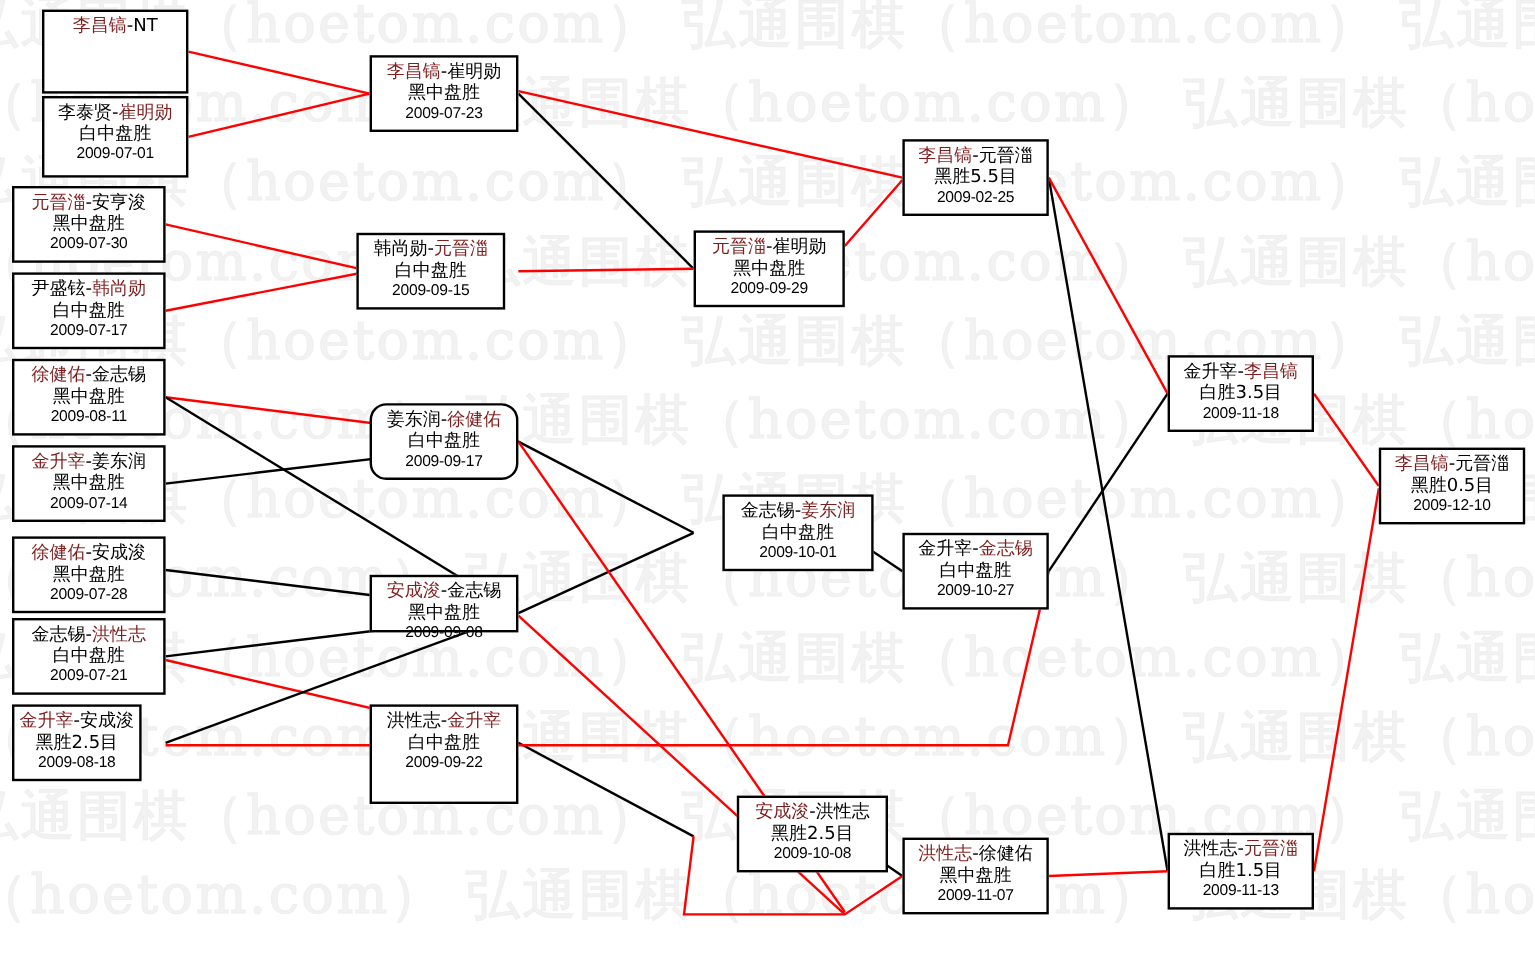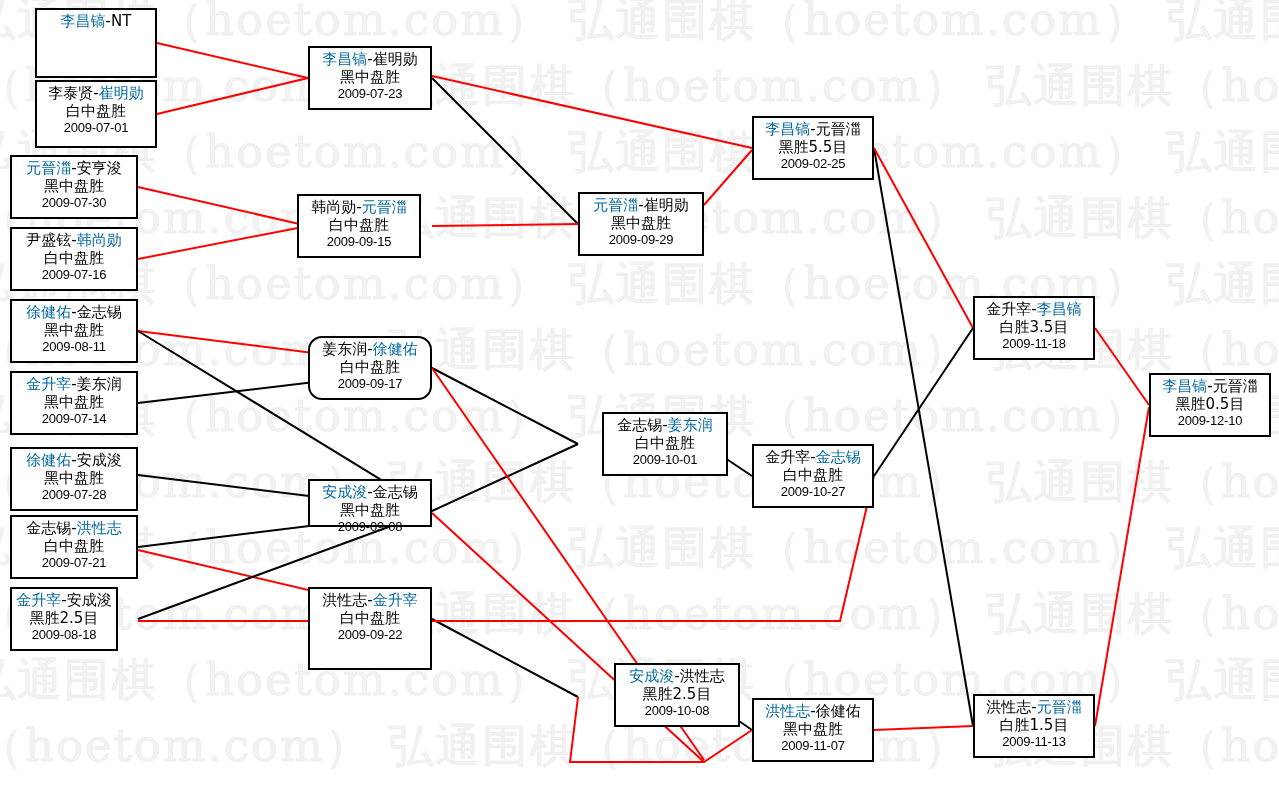--- a/index.html
+++ b/index.html
@@ -43,21 +43,21 @@
     line-height:1.18;
     padding-top:3px;
   }
   .node .players{font-size:15px;white-space:nowrap;font-weight:normal;}
   .node .result{font-size:15px;white-space:nowrap;}
   .node .date{
     font-size:13px;white-space:nowrap;
     font-family:Liberation Sans, sans-serif;
     letter-spacing:-0.2px;
   }
-  .win{color:#0369a1;}
+  .win{color:#7f1d1d;}
   .lose{color:#000000;text-align:right;}
   .sep{color:#000000;}
 </style>
 </head>
 <body>
 
 <div id="stage">
 
   <div id="watermark">
       <div class="wm-row" style="top: -10px; left: -30px;">弘通围棋（hoetom.com） 弘通围棋（hoetom.com） 弘通围棋（hoetom.com） 弘通围棋（hoetom.com） </div>
@@ -118,21 +118,21 @@
         <div class="date">2009-07-01</div>
       </div>
       <div class="node" style="left: 10px; top: 155px; width: 128px; height: 64px;">
         <div class="players"><span class="win">元晉湽</span><span class="sep">-</span><span class="lose">安亨浚</span></div>
         <div class="result">黑中盘胜</div>
         <div class="date">2009-07-30</div>
       </div>
       <div class="node" style="left: 10px; top: 227px; width: 128px; height: 64px;">
         <div class="players"><span class="lose">尹盛铉</span><span class="sep">-</span><span class="win">韩尚勋</span></div>
         <div class="result">白中盘胜</div>
-        <div class="date">2009-07-16</div>
+        <div class="date">2009-07-17</div>
       </div>
       <div class="node" style="left: 10px; top: 299px; width: 128px; height: 64px;">
         <div class="players"><span class="win">徐健佑</span><span class="sep">-</span><span class="lose">金志锡</span></div>
         <div class="result">黑中盘胜</div>
         <div class="date">2009-08-11</div>
       </div>
       <div class="node" style="left: 10px; top: 371px; width: 128px; height: 64px;">
         <div class="players"><span class="win">金升宰</span><span class="sep">-</span><span class="lose">姜东润</span></div>
         <div class="result">黑中盘胜</div>
         <div class="date">2009-07-14</div>

